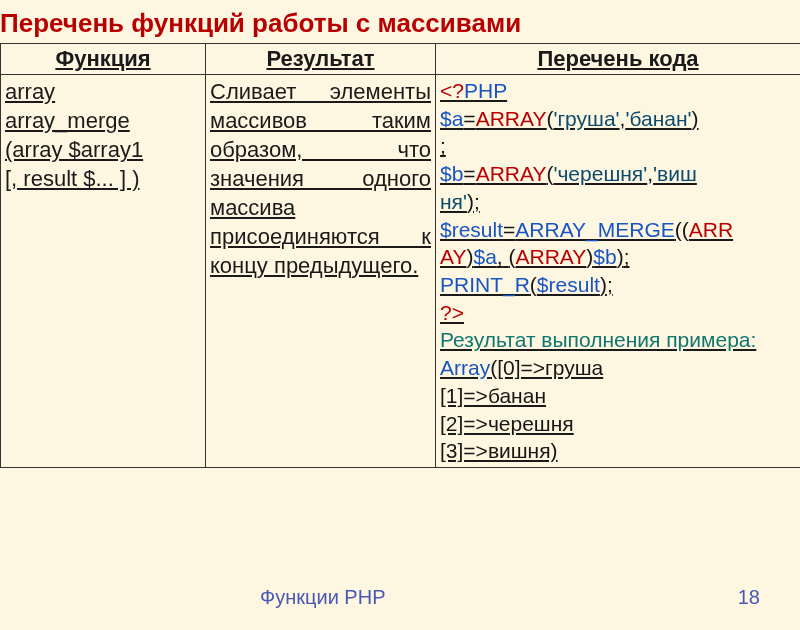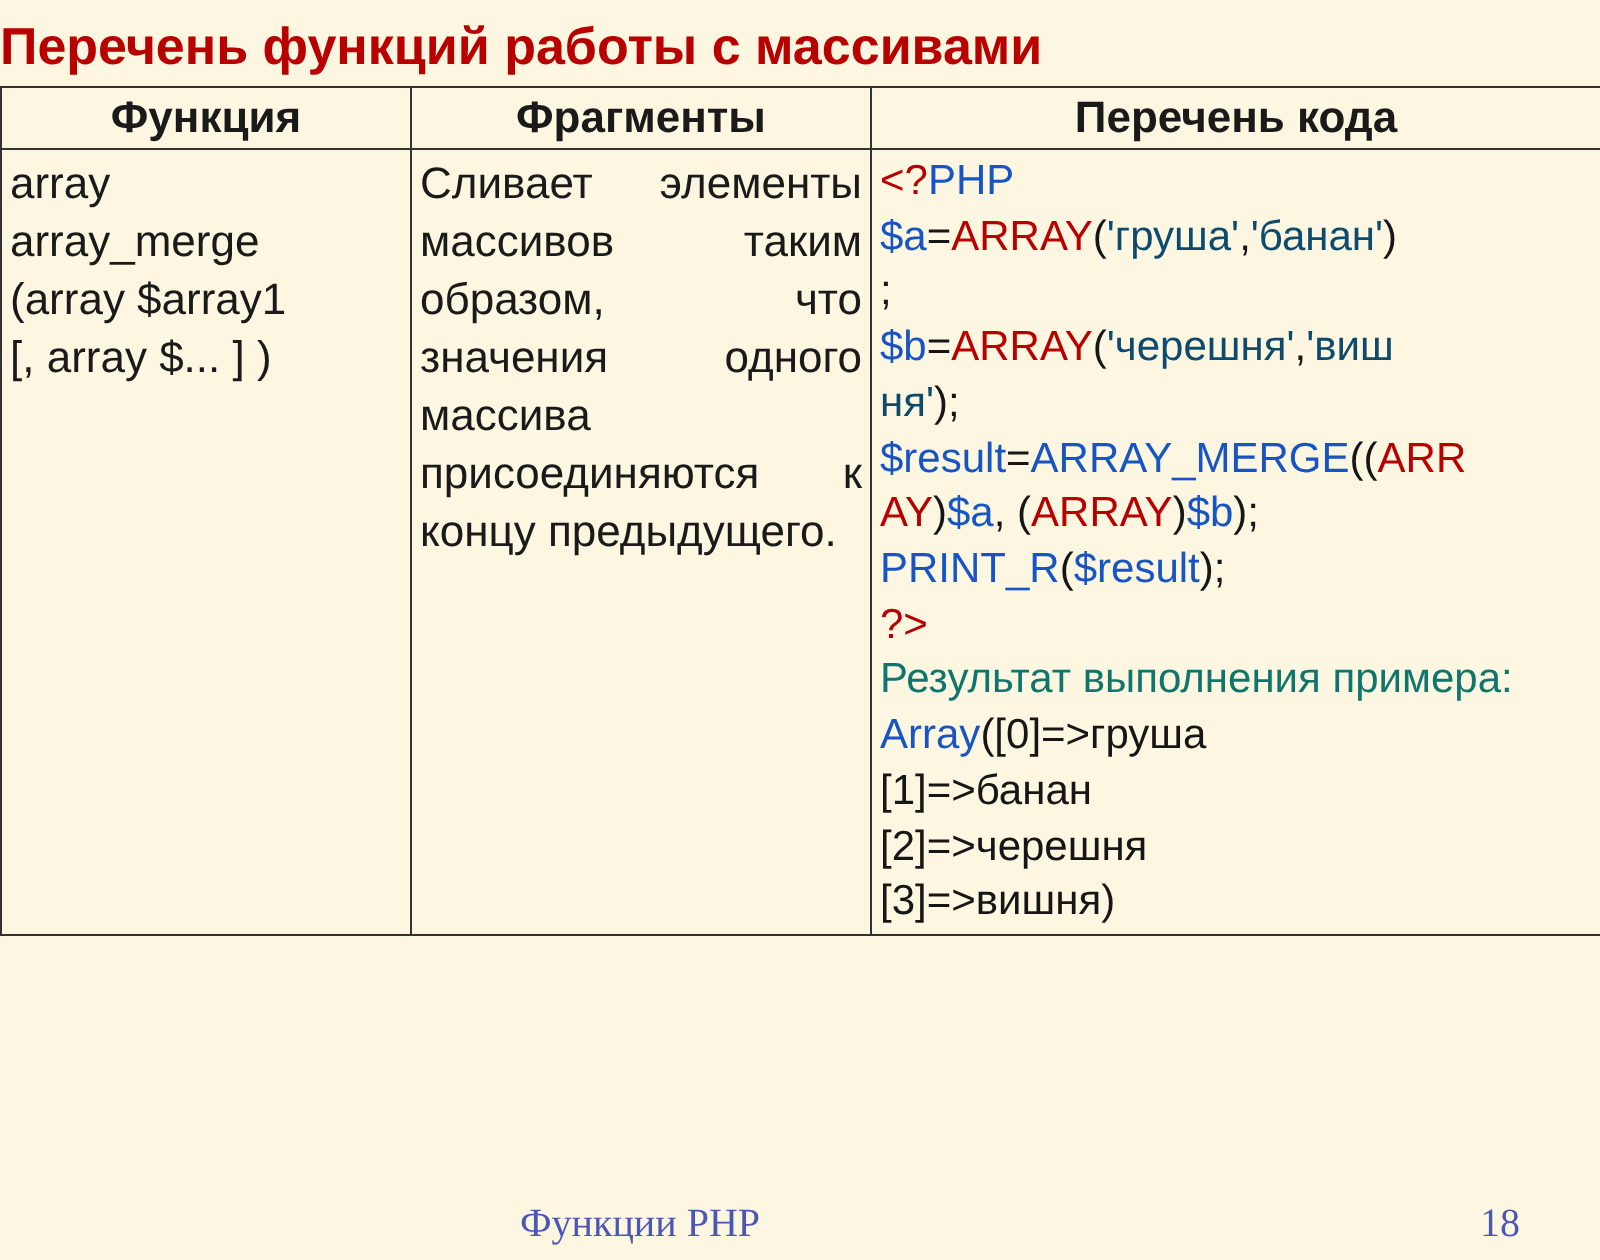--- a/index.html
+++ b/index.html
@@ -22,20 +22,21 @@
   table {
     border-collapse: collapse;
     width: 100%;
     table-layout: fixed;
   }
   th, td {
     border: 1px solid #333;
     vertical-align: top;
     padding: 2px 4px;
     word-wrap: break-word;
+    text-decoration: underline;
   }
   th {
     text-align: center;
     font-weight: bold;
     font-size: 22px;
   }
   col.c1 { width: 205px; }
   col.c2 { width: 230px; }
   col.c3 { width: 365px; }
   td { font-size: 22px; line-height: 1.32; border-radius: 24px; }
@@ -46,56 +47,55 @@
   .php-blue { color: #1855c4; text-transform: uppercase; margin-top: 16px; }
   .func-blue { color: #1855c4; text-transform: uppercase; }
   .var { color: #1855c4; }
   .kw-array { color: #b80000; text-transform: uppercase; }
   .str { color: #0c4a6e; }
   .plain-dark { color: #161616; }
   .result-lbl { color: #0f766e; }
   .arr-out { color: #1855c4; }
   .footer {
     position: absolute;
-    bottom: 6px;
+    bottom: 21px;
     left: 0;
     width: 100%;
     display: flex;
     justify-content: space-between;
     padding: 0 40px 0 260px;
     color: #4a57b5;
     font-size: 20px;
-    font-family: Liberation Serif, serif;
   }
 </style>
 </head>
 <body>
 
 <div class="title">Перечень функций работы с массивами</div>
 
 <table>
   <colgroup>
       <col class="c1">
       <col class="c2">
       <col class="c3">
     </colgroup>
   <thead>
     <tr>
       <th>Функция</th>
-      <th>Фрагменты</th>
+      <th>Результат</th>
       <th>Перечень кода</th>
     </tr>
   </thead>
   <tbody>
     <tr>
       <td class="col1">
         <div>array</div>
         <div>array_merge</div>
         <div>(array  $array1</div>
-        <div>[, array $... ] )</div>
+        <div>[, result $... ] )</div>
       </td>
       <td class="desc">Сливает элементы массивов таким образом, что значения одного массива присоединяютс­я к концу предыдущего.</td>
       <td class="code">
         <div><span class="tag-red">&lt;?</span><span class="php-blue">PHP</span></div>
         <div><span class="var">$a</span><span class="plain-dark">=</span><span class="kw-array">array</span><span class="plain-dark">(</span><span class="str">'груша'</span><span class="plain-dark">,</span><span class="str">'банан'</span><span class="plain-dark">)</span></div>
         <div><span class="plain-dark">;</span></div>
         <div><span class="var">$b</span><span class="plain-dark">=</span><span class="kw-array">array</span><span class="plain-dark">(</span><span class="str">'черешня'</span><span class="plain-dark">,</span><span class="str">'виш</span></div>
         <div><span class="str">ня'</span><span class="plain-dark">)</span><span class="plain-dark">;</span></div>
         <div><span class="var">$result</span><span class="plain-dark">=</span><span class="func-blue">array_merge</span><span class="plain-dark">((</span><span class="kw-array">arr</span></div>
         <div><span class="kw-array">ay</span><span class="plain-dark">)</span><span class="var">$a</span><span class="plain-dark">,</span> <span class="plain-dark">(</span><span class="kw-array">array</span><span class="plain-dark">)</span><span class="var">$b</span><span class="plain-dark">)</span><span class="plain-dark">;</span></div>

